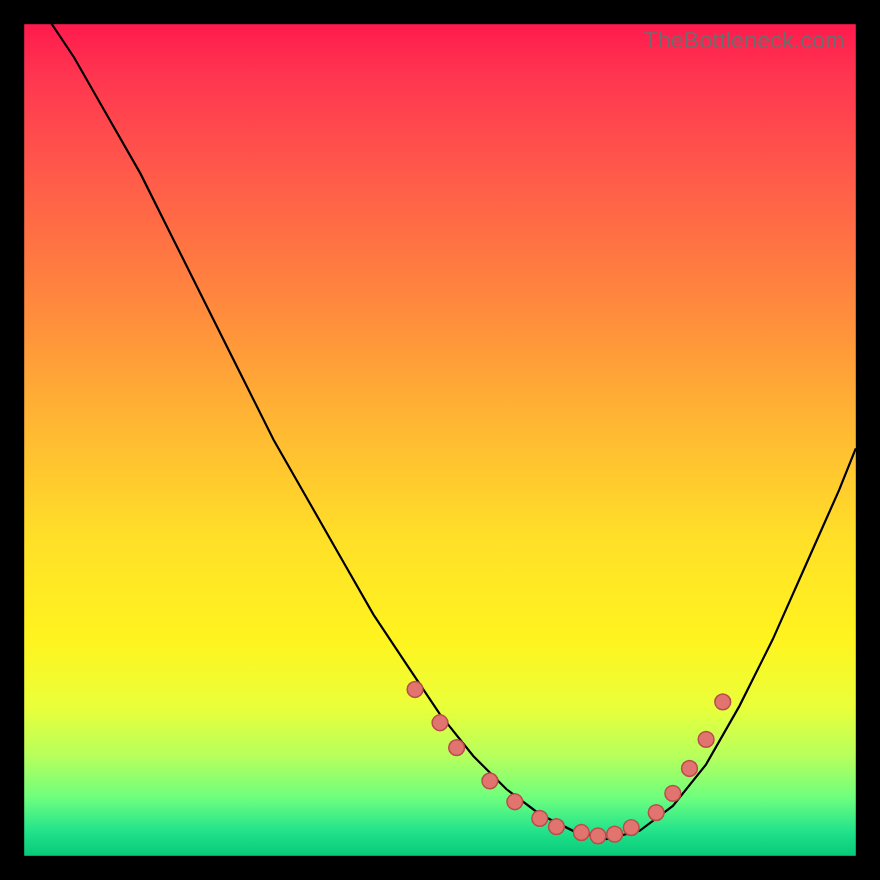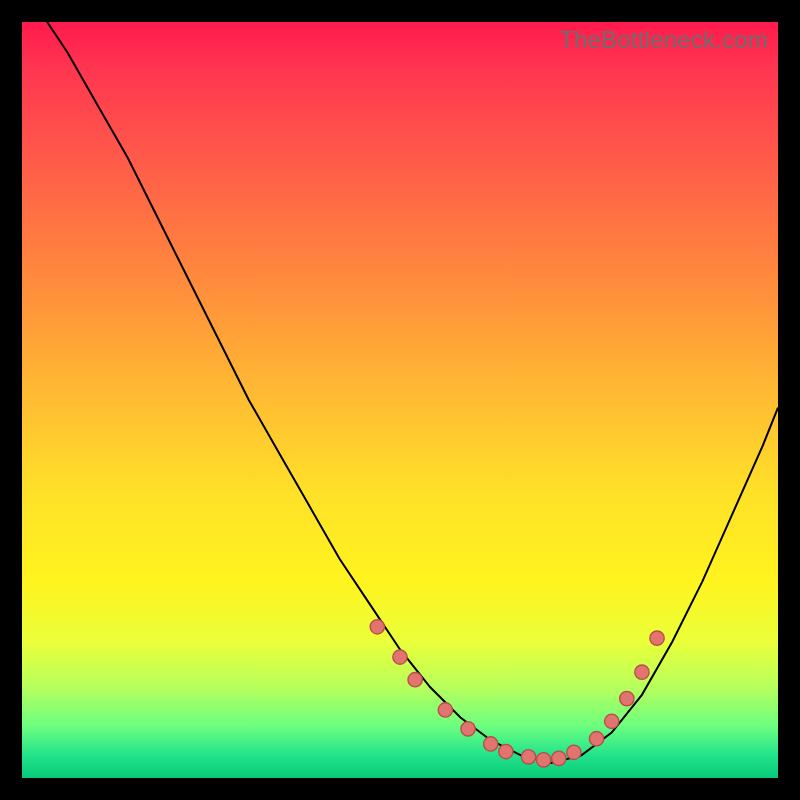--- a/index.html
+++ b/index.html
@@ -38,21 +38,21 @@
       #6eff7e 93%,
       #22e38b 97%,
       #08c977 100%
     );
   }
   .watermark {
     position: absolute;
     top: 4px;
     right: 10px;
     color: #6d6d6d;
-    font-size: 24px;
+    font-size: 21px;
     font-weight: 400;
     letter-spacing: 0.2px;
     user-select: none;
   }
   svg.curve {
     position: absolute;
     left: 0;
     top: 0;
     width: 756px;
     height: 756px;

